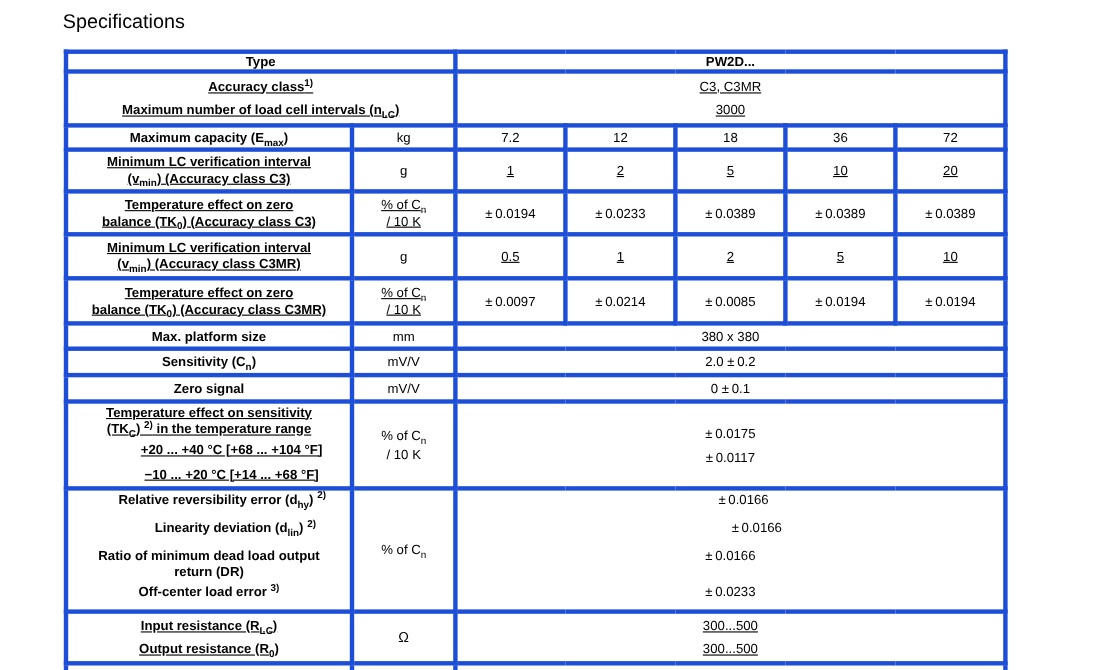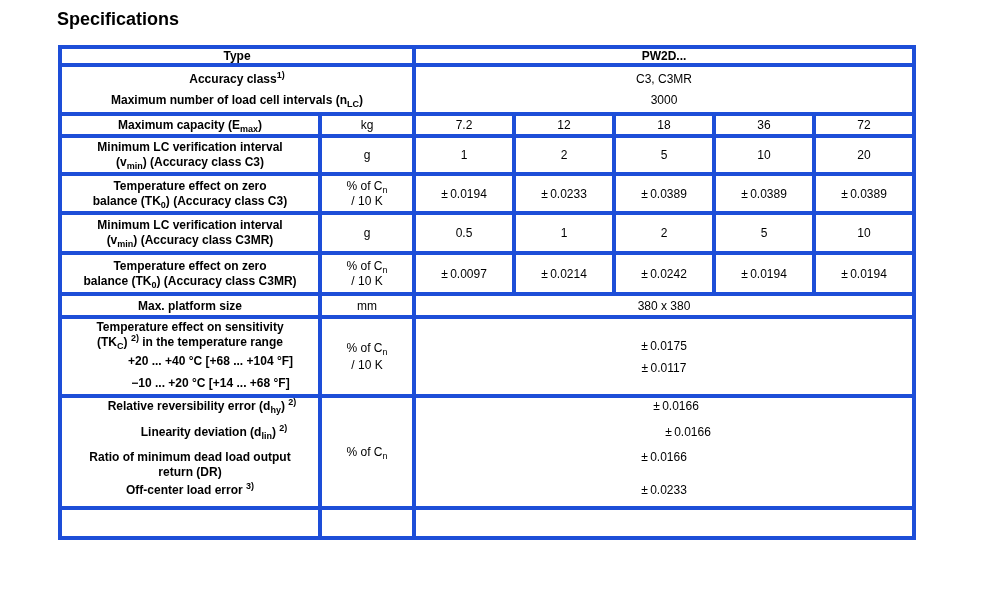--- a/index.html
+++ b/index.html
@@ -1,26 +1,26 @@
 <!DOCTYPE html>
 <html><head>
 <meta charset="utf-8">
 <style>
   * { margin:0; padding:0; box-sizing:border-box; }
   html,body { width:996px; height:609px; }
   body { background:#ffffff; color:#000; overflow:hidden; position:relative;
          font-family:"Liberation Sans", sans-serif; }
-  #title { position:absolute; left:57px; top:9px; font-size:18px; font-weight:700; }
+  #title { position:absolute; left:57px; top:9px; font-size:18px; font-weight:400; }
   #tbl { position:absolute; left:58px; top:45px; border-collapse:collapse;
          table-layout:fixed; border:2px solid #000; font-size:12px; }
   #tbl td { border:4px solid #1d4ed8; text-align:center; vertical-align:middle;
             padding:0; overflow:hidden; }
   td.tl { text-align:left; padding-left:12px; padding-right:4px; }
   .b { font-weight:700; }
-  td.vtop { vertical-align:top; padding-top:3px; }
+  td.vtop { vertical-align:top; padding-top:3px;text-decoration:underline; }
   td.pt7 { vertical-align:top; padding-top:7px; }
   td.vbot { vertical-align:bottom; padding-bottom:1px; }
   .lh15 { line-height:15px; }
   .lh17 { line-height:17px; }
   .lh21 { line-height:21px; }
   .lh22 { line-height:22px; }
   .indent { padding-left:41px; }
   .e1 { height:26px;padding-left:24px; } .e2 { height:25px;padding-left:48px; } .e3 { height:33px; } .e4 { height:22px; }
   sub,sup { font-size:9px; line-height:0; }
   sup { vertical-align:super; }
@@ -115,32 +115,42 @@
     <td class="tl vtop">
       <div class="b lh15">Temperature effect on zero</div>
       <div class="b lh15">balance (TK<sub>0</sub>) (Accuracy class C3MR)</div>
     </td>
     <td class="vtop">
       <div class="lh15">% of C<sub>n</sub></div>
       <div class="lh15">/ 10 K</div>
     </td>
     <td>± 0.0097</td>
     <td>± 0.0214</td>
-    <td>± 0.0242</td>
+    <td>± 0.0085</td>
     <td>± 0.0194</td>
     <td>± 0.0194</td>
   </tr>
 
   <tr style="height:23px">
     <td class="tl b">Max. platform size</td>
     <td>mm</td>
     <td colspan="5">380 x 380</td>
   </tr>
 
-
+  <tr style="height:24px">
+    <td class="tl b">Sensitivity (C<sub>n</sub>)</td>
+    <td>mV/V</td>
+    <td colspan="5">2.0 ± 0.2</td>
+  </tr>
+
+  <tr style="height:24px">
+    <td class="tl b">Zero signal</td>
+    <td>mV/V</td>
+    <td colspan="5">0 ± 0.1</td>
+  </tr>
 
   <tr style="height:79px">
     <td class="tl vtop">
       <div class="b lh15">Temperature effect on sensitivity</div>
       <div class="b lh15">(TK<sub>C</sub>) <sup>2)</sup> in the temperature range</div>
       <div class="b lh22 indent">+20 ... +40 °C [+68 ... +104 °F]</div>
       <div class="b lh22 indent">−10 ... +20 °C [+14 ... +68 °F]</div>
     </td>
     <td>
       <div class="lh17">% of C<sub>n</sub></div>
@@ -164,20 +174,31 @@
     </td>
     <td>% of C<sub>n</sub></td>
     <td colspan="5" class="pt7">
       <div class="e1 lh15">± 0.0166</div>
       <div class="e2 lh15">± 0.0166</div>
       <div class="e3 lh15">± 0.0166</div>
       <div class="e4 lh15">± 0.0233</div>
     </td>
   </tr>
 
+  <tr style="height:47px">
+    <td class="tl vtop">
+      <div class="b lh21">Input resistance (R<sub>LC</sub>)</div>
+      <div class="b lh21">Output resistance (R<sub>0</sub>)</div>
+    </td>
+    <td style="font-size:13px">Ω</td>
+    <td colspan="5" class="vtop">
+      <div class="lh21">300...500</div>
+      <div class="lh21">300...500</div>
+    </td>
+  </tr>
 
   <tr style="height:30px">
     <td class="tl"></td>
     <td></td>
     <td colspan="5"></td>
   </tr>
 </tbody>
   </table>
 
 </body></html>

